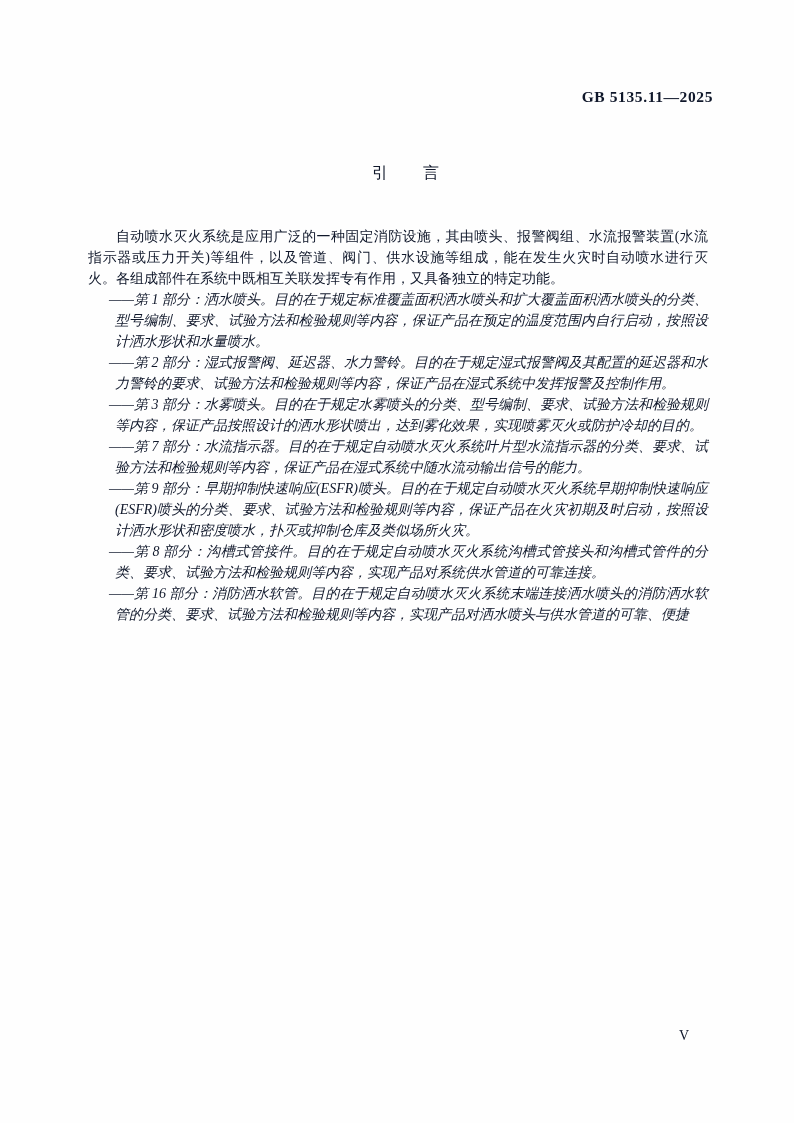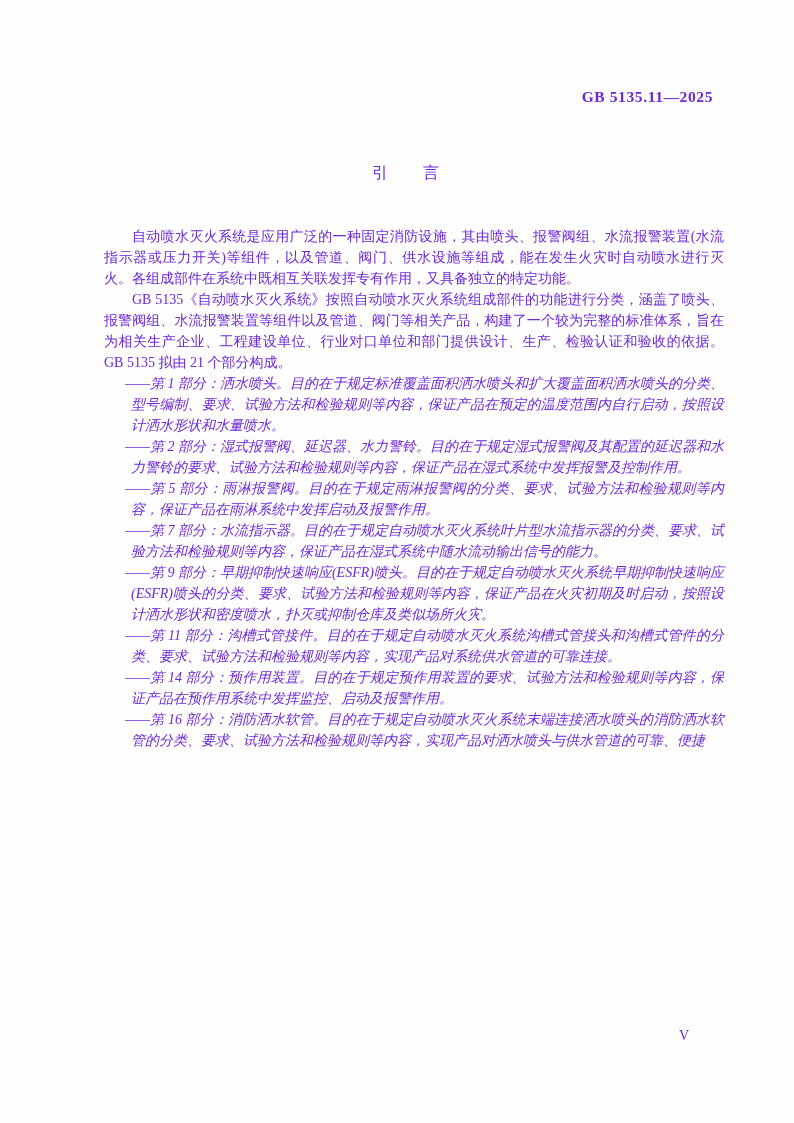--- a/index.html
+++ b/index.html
@@ -6,21 +6,21 @@
     margin: 0;
     padding: 0;
     background: #ffffff;
   }
   .page {
     position: relative;
     width: 794px;
     height: 1123px;
     background: #fefefe;
     font-family: "Liberation Serif", "DejaVu Serif", serif;
-    color: #6d28d9;
+    color: #0f172a;
     overflow: hidden;
   }
   .doc-code {
     position: absolute;
     top: 88px;
     right: 81px;
     font-size: 15.5px;
     font-weight: 700;
     letter-spacing: 0.6px;
     white-space: nowrap;
@@ -37,21 +37,20 @@
     letter-spacing: 1px;
   }
   .doc-body {
     position: absolute;
     top: 226px;
     left: 88px;
     width: 620px;
     font-size: 14px;
     line-height: 21px;
     text-align: justify;
-    margin-left: 16px;
   }
   .para {
     margin: 0;
     text-indent: 2em;
   }
   .part-item {
     margin: 0;
     padding-left: 27px;
     text-indent: -6px;
     font-style: italic;
@@ -67,27 +66,25 @@
 <body>
 
 <div class="page">
 
   <div class="doc-code">GB 5135.11—2025</div>
 
   <h1 class="doc-title">引　　言</h1>
 
   <div class="doc-body">
     <p class="para">自动喷水灭火系统是应用广泛的一种固定消防设施，其由喷头、报警阀组、水流报警装置(水流指示器或压力开关)等组件，以及管道、阀门、供水设施等组成，能在发生火灾时自动喷水进行灭火。各组成部件在系统中既相互关联发挥专有作用，又具备独立的特定功能。</p>
-    <p class="para">GB 5135《自动喷水灭火系统》按照自动喷水灭火系统组成部件的功能进行分类，涵盖了喷头、报警阀组、水流报警装置等组件以及管道、阀门等相关产品，构建了一个较为完整的标准体系，旨在为相关生产企业、工程建设单位、行业对口单位和部门提供设计、生产、检验认证和验收的依据。GB 5135 拟由 21 个部分构成。</p>
 
     <p class="part-item">——第 1 部分：洒水喷头。目的在于规定标准覆盖面积洒水喷头和扩大覆盖面积洒水喷头的分类、型号编制、要求、试验方法和检验规则等内容，保证产品在预定的温度范围内自行启动，按照设计洒水形状和水量喷水。</p>
     <p class="part-item">——第 2 部分：湿式报警阀、延迟器、水力警铃。目的在于规定湿式报警阀及其配置的延迟器和水力警铃的要求、试验方法和检验规则等内容，保证产品在湿式系统中发挥报警及控制作用。</p>
-    <p class="part-item">——第 5 部分：雨淋报警阀。目的在于规定雨淋报警阀的分类、要求、试验方法和检验规则等内容，保证产品在雨淋系统中发挥启动及报警作用。</p>
+    <p class="part-item">——第 3 部分：水雾喷头。目的在于规定水雾喷头的分类、型号编制、要求、试验方法和检验规则等内容，保证产品按照设计的洒水形状喷出，达到雾化效果，实现喷雾灭火或防护冷却的目的。</p>
     <p class="part-item">——第 7 部分：水流指示器。目的在于规定自动喷水灭火系统叶片型水流指示器的分类、要求、试验方法和检验规则等内容，保证产品在湿式系统中随水流动输出信号的能力。</p>
     <p class="part-item">——第 9 部分：早期抑制快速响应(ESFR)喷头。目的在于规定自动喷水灭火系统早期抑制快速响应(ESFR)喷头的分类、要求、试验方法和检验规则等内容，保证产品在火灾初期及时启动，按照设计洒水形状和密度喷水，扑灭或抑制仓库及类似场所火灾。</p>
-    <p class="part-item">——第 11 部分：沟槽式管接件。目的在于规定自动喷水灭火系统沟槽式管接头和沟槽式管件的分类、要求、试验方法和检验规则等内容，实现产品对系统供水管道的可靠连接。</p>
-    <p class="part-item">——第 14 部分：预作用装置。目的在于规定预作用装置的要求、试验方法和检验规则等内容，保证产品在预作用系统中发挥监控、启动及报警作用。</p>
+    <p class="part-item">——第 8 部分：沟槽式管接件。目的在于规定自动喷水灭火系统沟槽式管接头和沟槽式管件的分类、要求、试验方法和检验规则等内容，实现产品对系统供水管道的可靠连接。</p>
     <p class="part-item">——第 16 部分：消防洒水软管。目的在于规定自动喷水灭火系统末端连接洒水喷头的消防洒水软管的分类、要求、试验方法和检验规则等内容，实现产品对洒水喷头与供水管道的可靠、便捷</p>
   </div>
 
   <div class="page-number">V</div>
 
 </div>
 
 </body></html>

